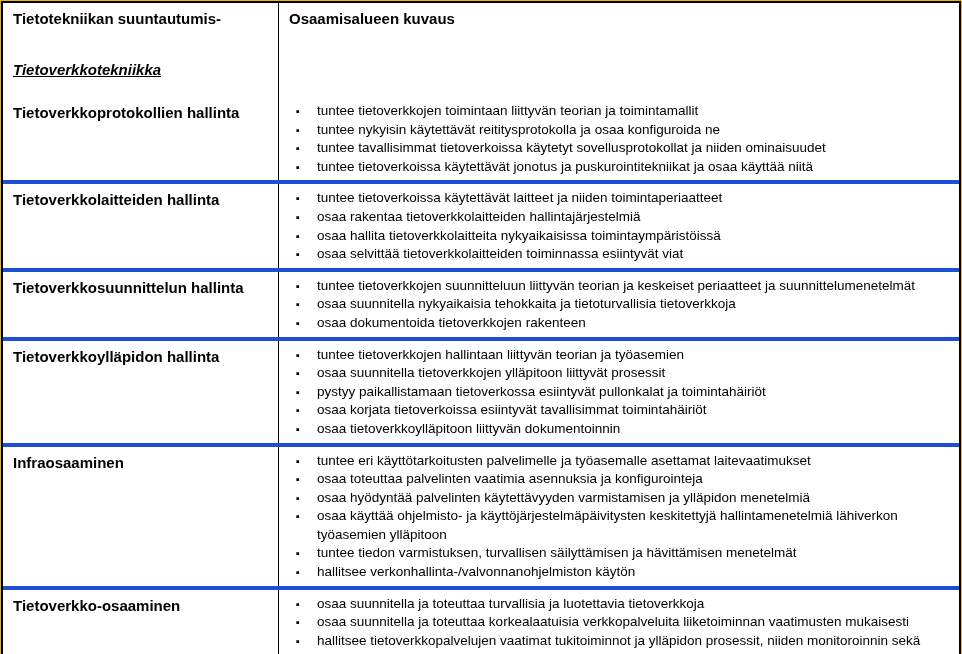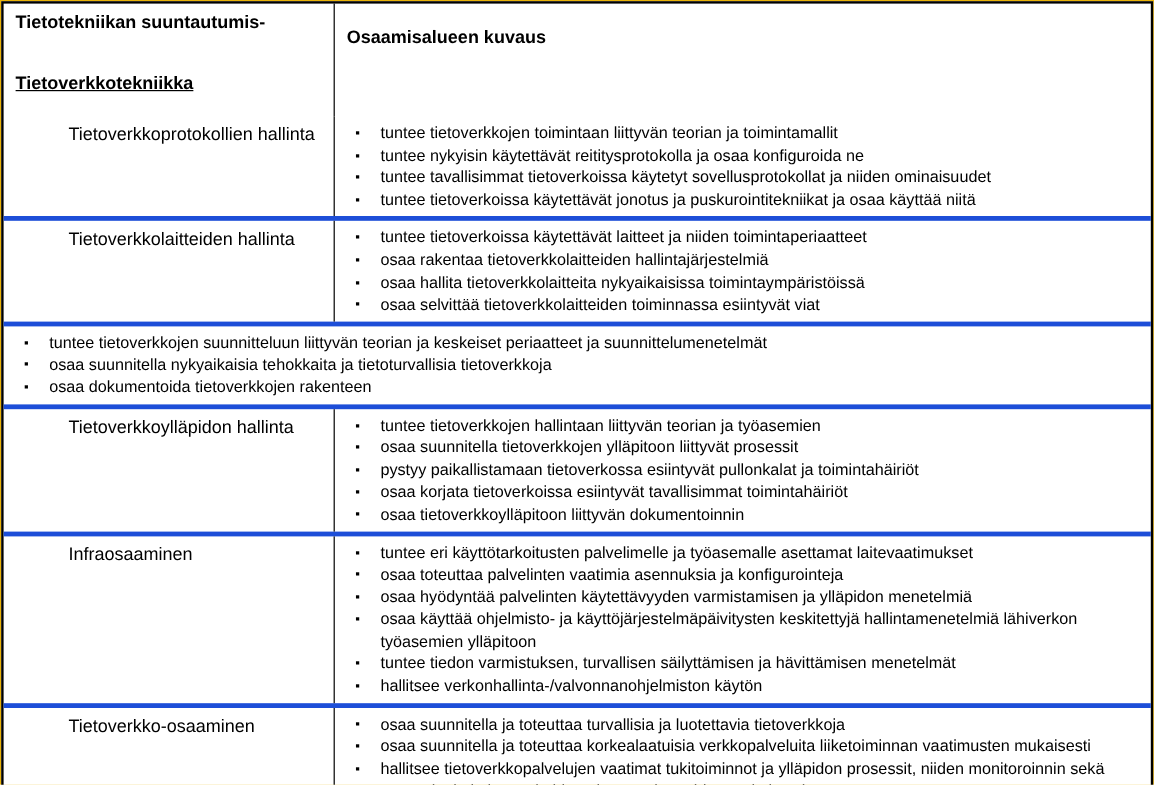--- a/index.html
+++ b/index.html
@@ -39,28 +39,28 @@
   }
   .hdr-title {
     font-weight: bold;
     font-size: 15px;
     line-height: 19px;
   }
   .hdr-subtitle {
     display: inline-block;
     margin-top: 33px;
     font-weight: bold;
+    font-style: italic;
     text-decoration: underline;
     font-size: 15px;
   }
   .row-title {
-    font-weight: normal;
+    font-weight: bold;
     font-size: 15px;
     line-height: 19px;
-    margin-left: 44px;
   }
   ul.bullets {
     list-style: none;
     margin-top: 1px;
   }
   ul.bullets li {
     display: flex;
     align-items: flex-start;
     font-size: 13.5px;
     line-height: 18.6px;
@@ -80,21 +80,21 @@
 <body>
 
 <div class="doc">
   <div class="tbl">
 
     <div class="row" style="min-height:94px">
       <div class="cell-left">
         <div class="hdr-title">Tietotekniikan suuntautumis-</div>
         <span class="hdr-subtitle">Tietoverkkotekniikka</span>
       </div>
-      <div class="cell-right" style="padding-left:10px;padding-top:19px">
+      <div class="cell-right" style="padding-left:10px;padding-top:6px">
         <div class="hdr-title">Osaamisalueen kuvaus</div>
       </div>
     </div>
 
     <div id="rows-container">
         <div class="row" style="min-height: 81px;">
           <div class="cell-left">
             <div class="row-title">Tietoverkkoprotokollien hallinta</div>
           </div>
           <div class="cell-right">
@@ -137,20 +137,23 @@
                 <span class="bullet-text">osaa hallita tietoverkkolaitteita nykyaikaisissa toimintaympäristöissä</span>
               </li>
               <li>
                 <span class="bullet-marker">▪</span>
                 <span class="bullet-text">osaa selvittää tietoverkkolaitteiden toiminnassa esiintyvät viat</span>
               </li>
             </ul>
           </div>
         </div>
         <div class="row" style="min-height: 66px;">
+          <div class="cell-left">
+            <div class="row-title">Tietoverkkosuunnittelun hallinta</div>
+          </div>
           <div class="cell-right">
             <ul class="bullets">
               <li>
                 <span class="bullet-marker">▪</span>
                 <span class="bullet-text">tuntee tietoverkkojen suunnitteluun liittyvän teorian ja keskeiset periaatteet ja suunnittelumenetelmät</span>
               </li>
               <li>
                 <span class="bullet-marker">▪</span>
                 <span class="bullet-text">osaa suunnitella nykyaikaisia tehokkaita ja tietoturvallisia tietoverkkoja</span>
               </li>

